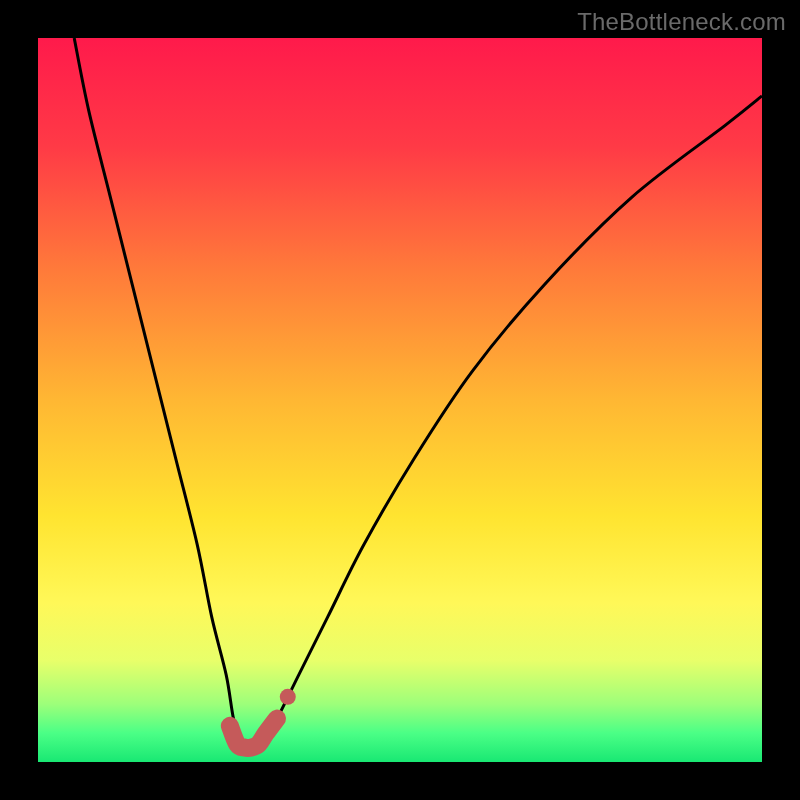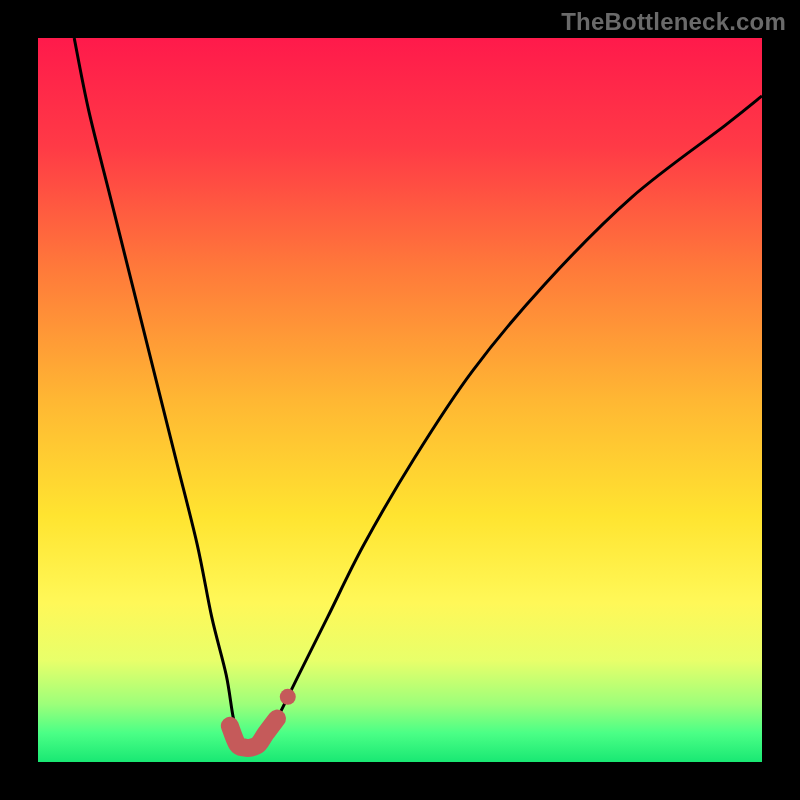--- a/index.html
+++ b/index.html
@@ -42,21 +42,21 @@
     height: 724px;
     overflow: visible;
   }
   .watermark {
     position: absolute;
     top: 8px;
     right: 14px;
     color: #6a6a6a;
     font-size: 24px;
     letter-spacing: 0.2px;
-    font-weight: 700;
+    font-weight: 400;
   }
 </style>
 </head>
 <body>
 
 <div class="frame">
 
   <div class="plot-area">
     <svg class="gradient" viewBox="0 0 724 724" preserveAspectRatio="none">
       <defs>

